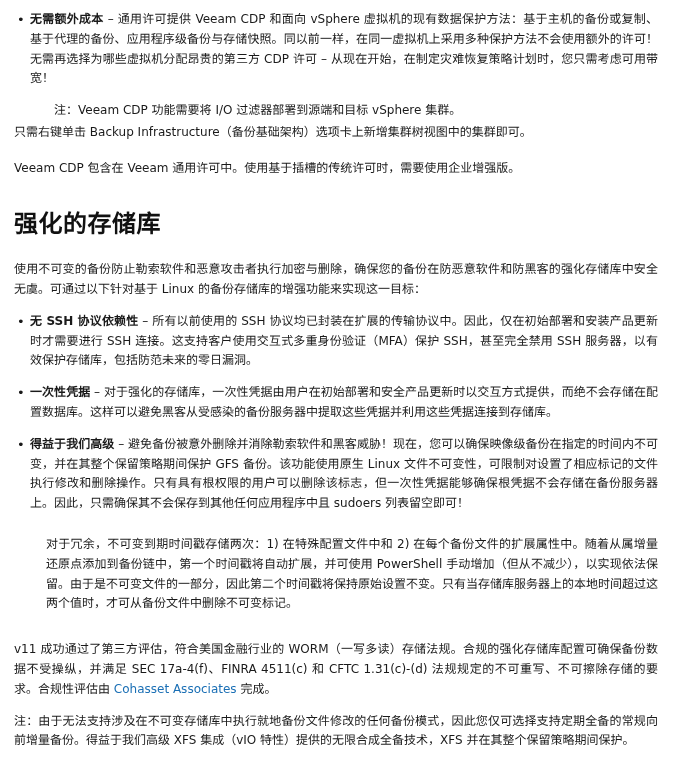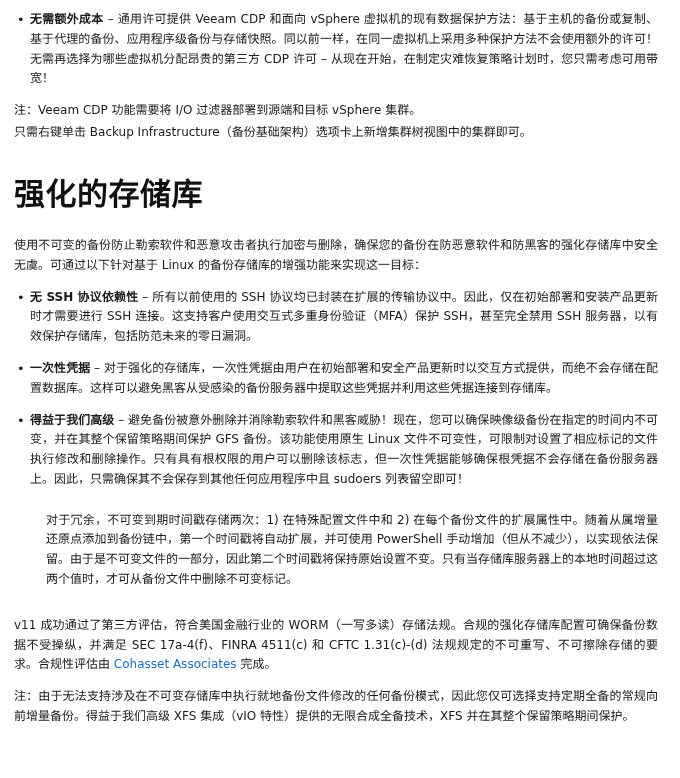--- a/index.html
+++ b/index.html
@@ -40,23 +40,24 @@
     top: -1px;
     font-size: 13px;
     line-height: 1.65;
   }
   p {
     margin: 0 0 12px 0;
     text-align: justify;
   }
   .tight {
     margin-bottom: 4px;
+    margin-left: 40px;
   }
   h2.section-title {
-    font-size: 31px;
+    font-size: 24px;
     font-weight: bold;
     margin: 26px 0 16px 0;
     letter-spacing: 0.5px;
     color: #111;
   }
   .bold {
     font-weight: bold;
   }
   .link {
     color: #1a6fb5;
@@ -83,20 +84,21 @@
     <li>
       <span class="bold">无需额外成本</span><span> – </span><span>通用许可提供 Veeam CDP 和面向 vSphere 虚拟机的现有数据保护方法：基于主机的备份或复制、基于代理的备份、应用程序级备份与存储快照。同以前一样，在同一虚拟机上采用多种保护方法不会使用额外的许可！无需再选择为哪些虚拟机分配昂贵的第三方 CDP 许可 – 从现在开始，在制定灾难恢复策略计划时，您只需考虑可用带宽！</span>
     </li>
   </ul>
 
   <div class="note-block">
     <p class="tight">注：Veeam CDP 功能需要将 I/O 过滤器部署到源端和目标 vSphere 集群。</p>
     <p>只需右键单击 Backup Infrastructure（备份基础架构）选项卡上新增集群树视图中的集群即可。</p>
   </div>
 
+  <p class="block-gap">Veeam CDP 包含在 Veeam 通用许可中。使用基于插槽的传统许可时，需要使用企业增强版。</p>
 
   <h2 class="section-title">强化的存储库</h2>
 
   <p>使用不可变的备份防止勒索软件和恶意攻击者执行加密与删除，确保您的备份在防恶意软件和防黑客的强化存储库中安全无虞。可通过以下针对基于 Linux 的备份存储库的增强功能来实现这一目标：</p>
 
   <ul class="bullets">
     <li>
       <span class="bold">无 SSH 协议依赖性</span><span> – </span><span>所有以前使用的 SSH 协议均已封装在扩展的传输协议中。因此，仅在初始部署和安装产品更新时才需要进行 SSH 连接。这支持客户使用交互式多重身份验证（MFA）保护 SSH，甚至完全禁用 SSH 服务器，以有效保护存储库，包括防范未来的零日漏洞。</span>
     </li>
     <li>

